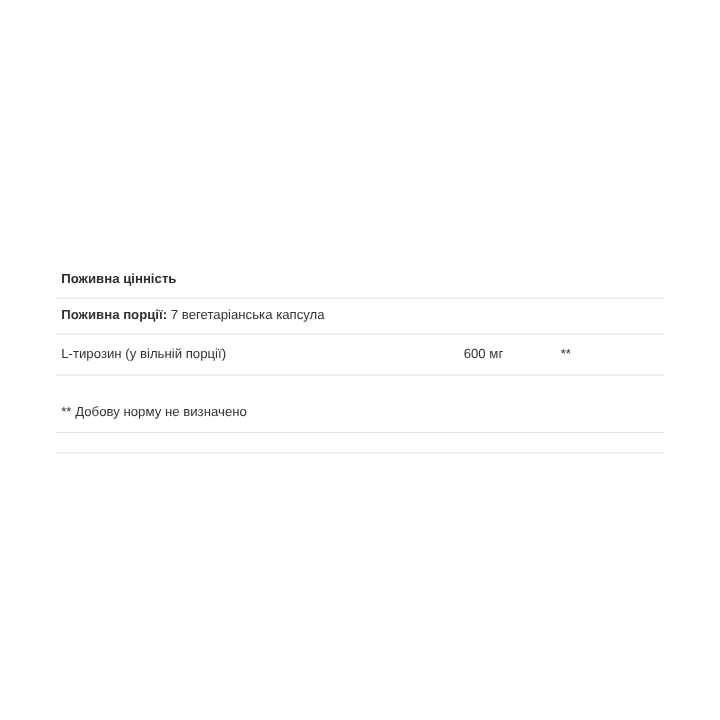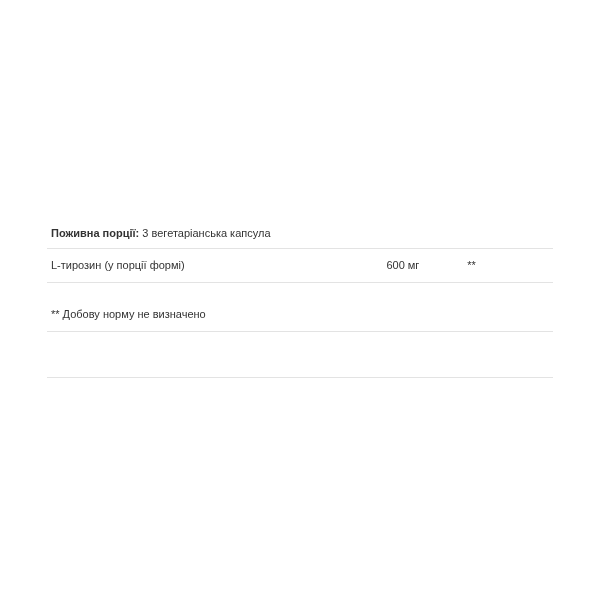--- a/index.html
+++ b/index.html
@@ -102,31 +102,34 @@
   }
 </style>
 </head>
 <body>
 
 <div class="page">
 
   <div class="panel">
     <table class="nutrition-table">
       <tbody>
+        <tr class="row-title">
+          <td colspan="3">Поживна цінність</td>
+        </tr>
 
         <tr class="row-serving">
           <td colspan="3">
             <span class="serving-label">Поживна порції:</span>
-            <span>3 вегетаріанська капсула</span>
+            <span>7 вегетаріанська капсула</span>
           </td>
         </tr>
 
 
         <tr class="row-item">
-          <td class="col-name">L-тирозин (у порції формі)</td>
+          <td class="col-name">L-тирозин (у вільній порції)</td>
           <td class="col-amount">600 мг</td>
           <td class="col-dv">**</td>
         </tr>
 
         <tr class="row-note">
           <td colspan="3">** Добову норму не визначено</td>
         </tr>
       </tbody>
     </table>
   </div>

